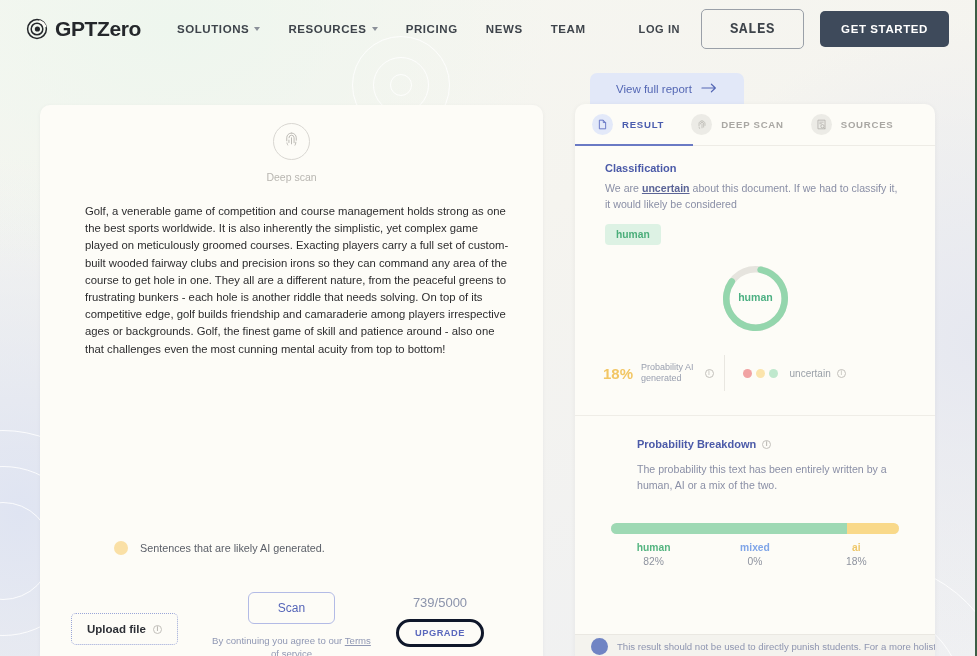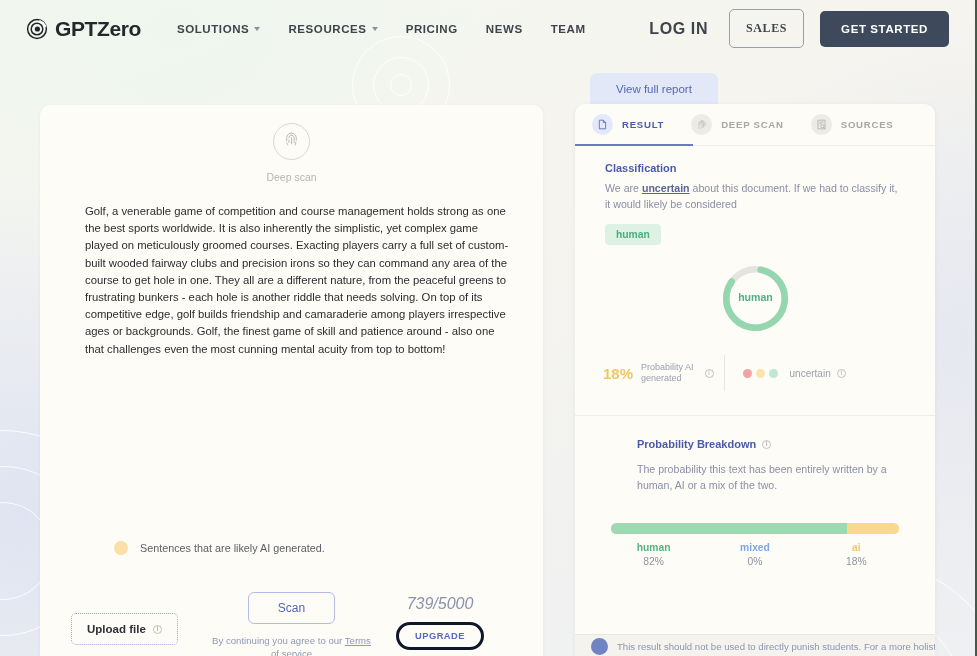--- a/index.html
+++ b/index.html
@@ -105,38 +105,38 @@
     display: inline-block;
   }
 
   .nav-right {
     margin-left: auto;
     display: flex;
     align-items: center;
     gap: 16px;
   }
   .login-link {
-    font-size: 16px;
+    font-size: 11px;
     font-weight: bold;
     letter-spacing: 0.6px;
     color: #3e444b;
     cursor: pointer;
     padding-right: 5px;
   }
   .btn-sales {
-    font-size: 12px;
+    font-size: 14px;
     font-weight: bold;
     letter-spacing: 0.6px;
     color: #3e444b;
     background: transparent;
     border: 1px solid #9aa0a8;
     border-radius: 5px;
-    padding: 11px 16px;
-    cursor: pointer;
-    font-family: Liberation Serif, serif;
+    padding: 11px 28px;
+    cursor: pointer;
+    font-family: Liberation Mono, monospace;
   }
   .btn-started {
     font-size: 11.5px;
     font-weight: bold;
     letter-spacing: 0.6px;
     color: #ffffff;
     background: #3e4a5b;
     border: none;
     border-radius: 5px;
     padding: 12px 21px;
@@ -263,23 +263,22 @@
   .counter-wrap {
     margin-left: auto;
     display: flex;
     flex-direction: column;
     align-items: center;
     gap: 9px;
     padding-right: 28px;
     padding-top: 3px;
   }
   .counter-text {
-    font-size: 16px;
+    font-size: 13px;
     color: #8b93ab;
-    font-style: italic;
   }
   .upgrade-btn {
     border: 3px solid #0f172a;
     border-radius: 14px;
     background: transparent;
     padding: 6px 16px;
     font-size: 9.3px;
     font-weight: bold;
     letter-spacing: 0.5px;
     color: #5a68bd;
@@ -297,21 +296,20 @@
     border-radius: 7px 7px 0 0;
     padding: 10px 26px 14px 26px;
     font-size: 11.5px;
     color: #5467b4;
     cursor: pointer;
     display: flex;
     align-items: center;
     gap: 9px;
     font-family: "Liberation Sans", sans-serif;
     z-index: 5;
-    flex-direction: column;
   }
 
   #result-panel {
     position: absolute;
     left: 575px;
     top: 104px;
     width: 360px;
     height: 553px;
     background: #fdfcf7;
     border-radius: 10px 10px 0 0;

